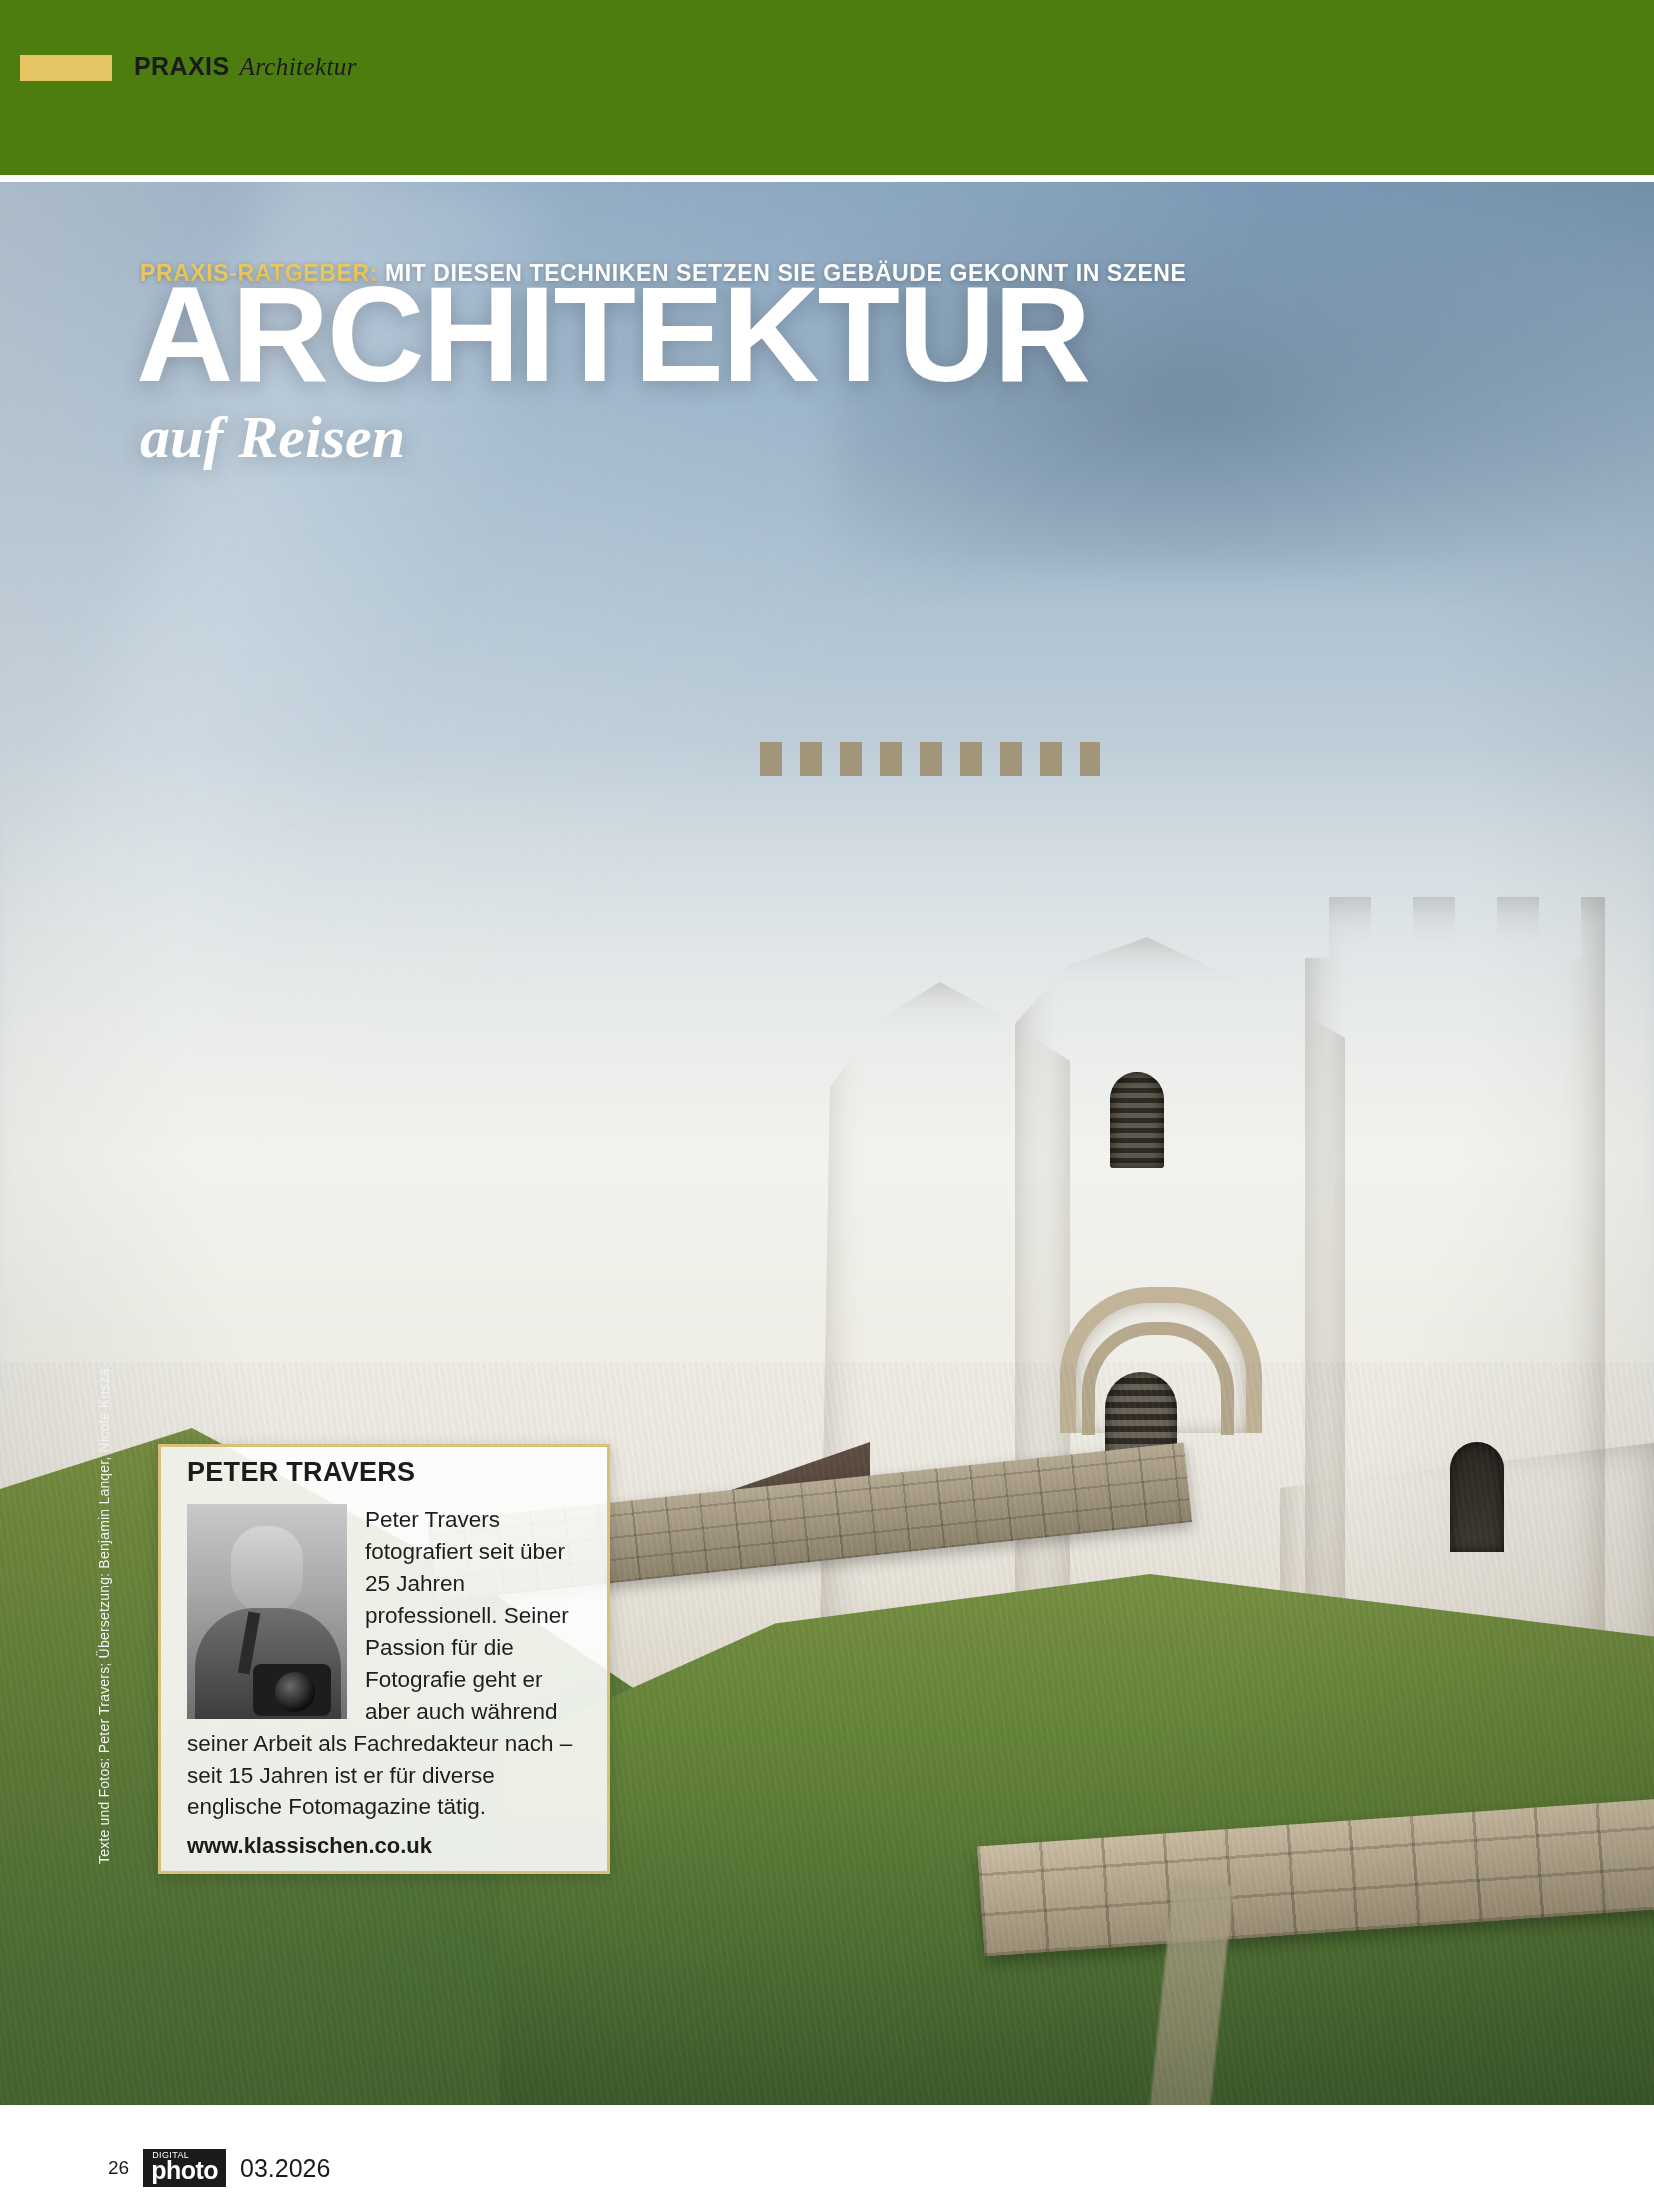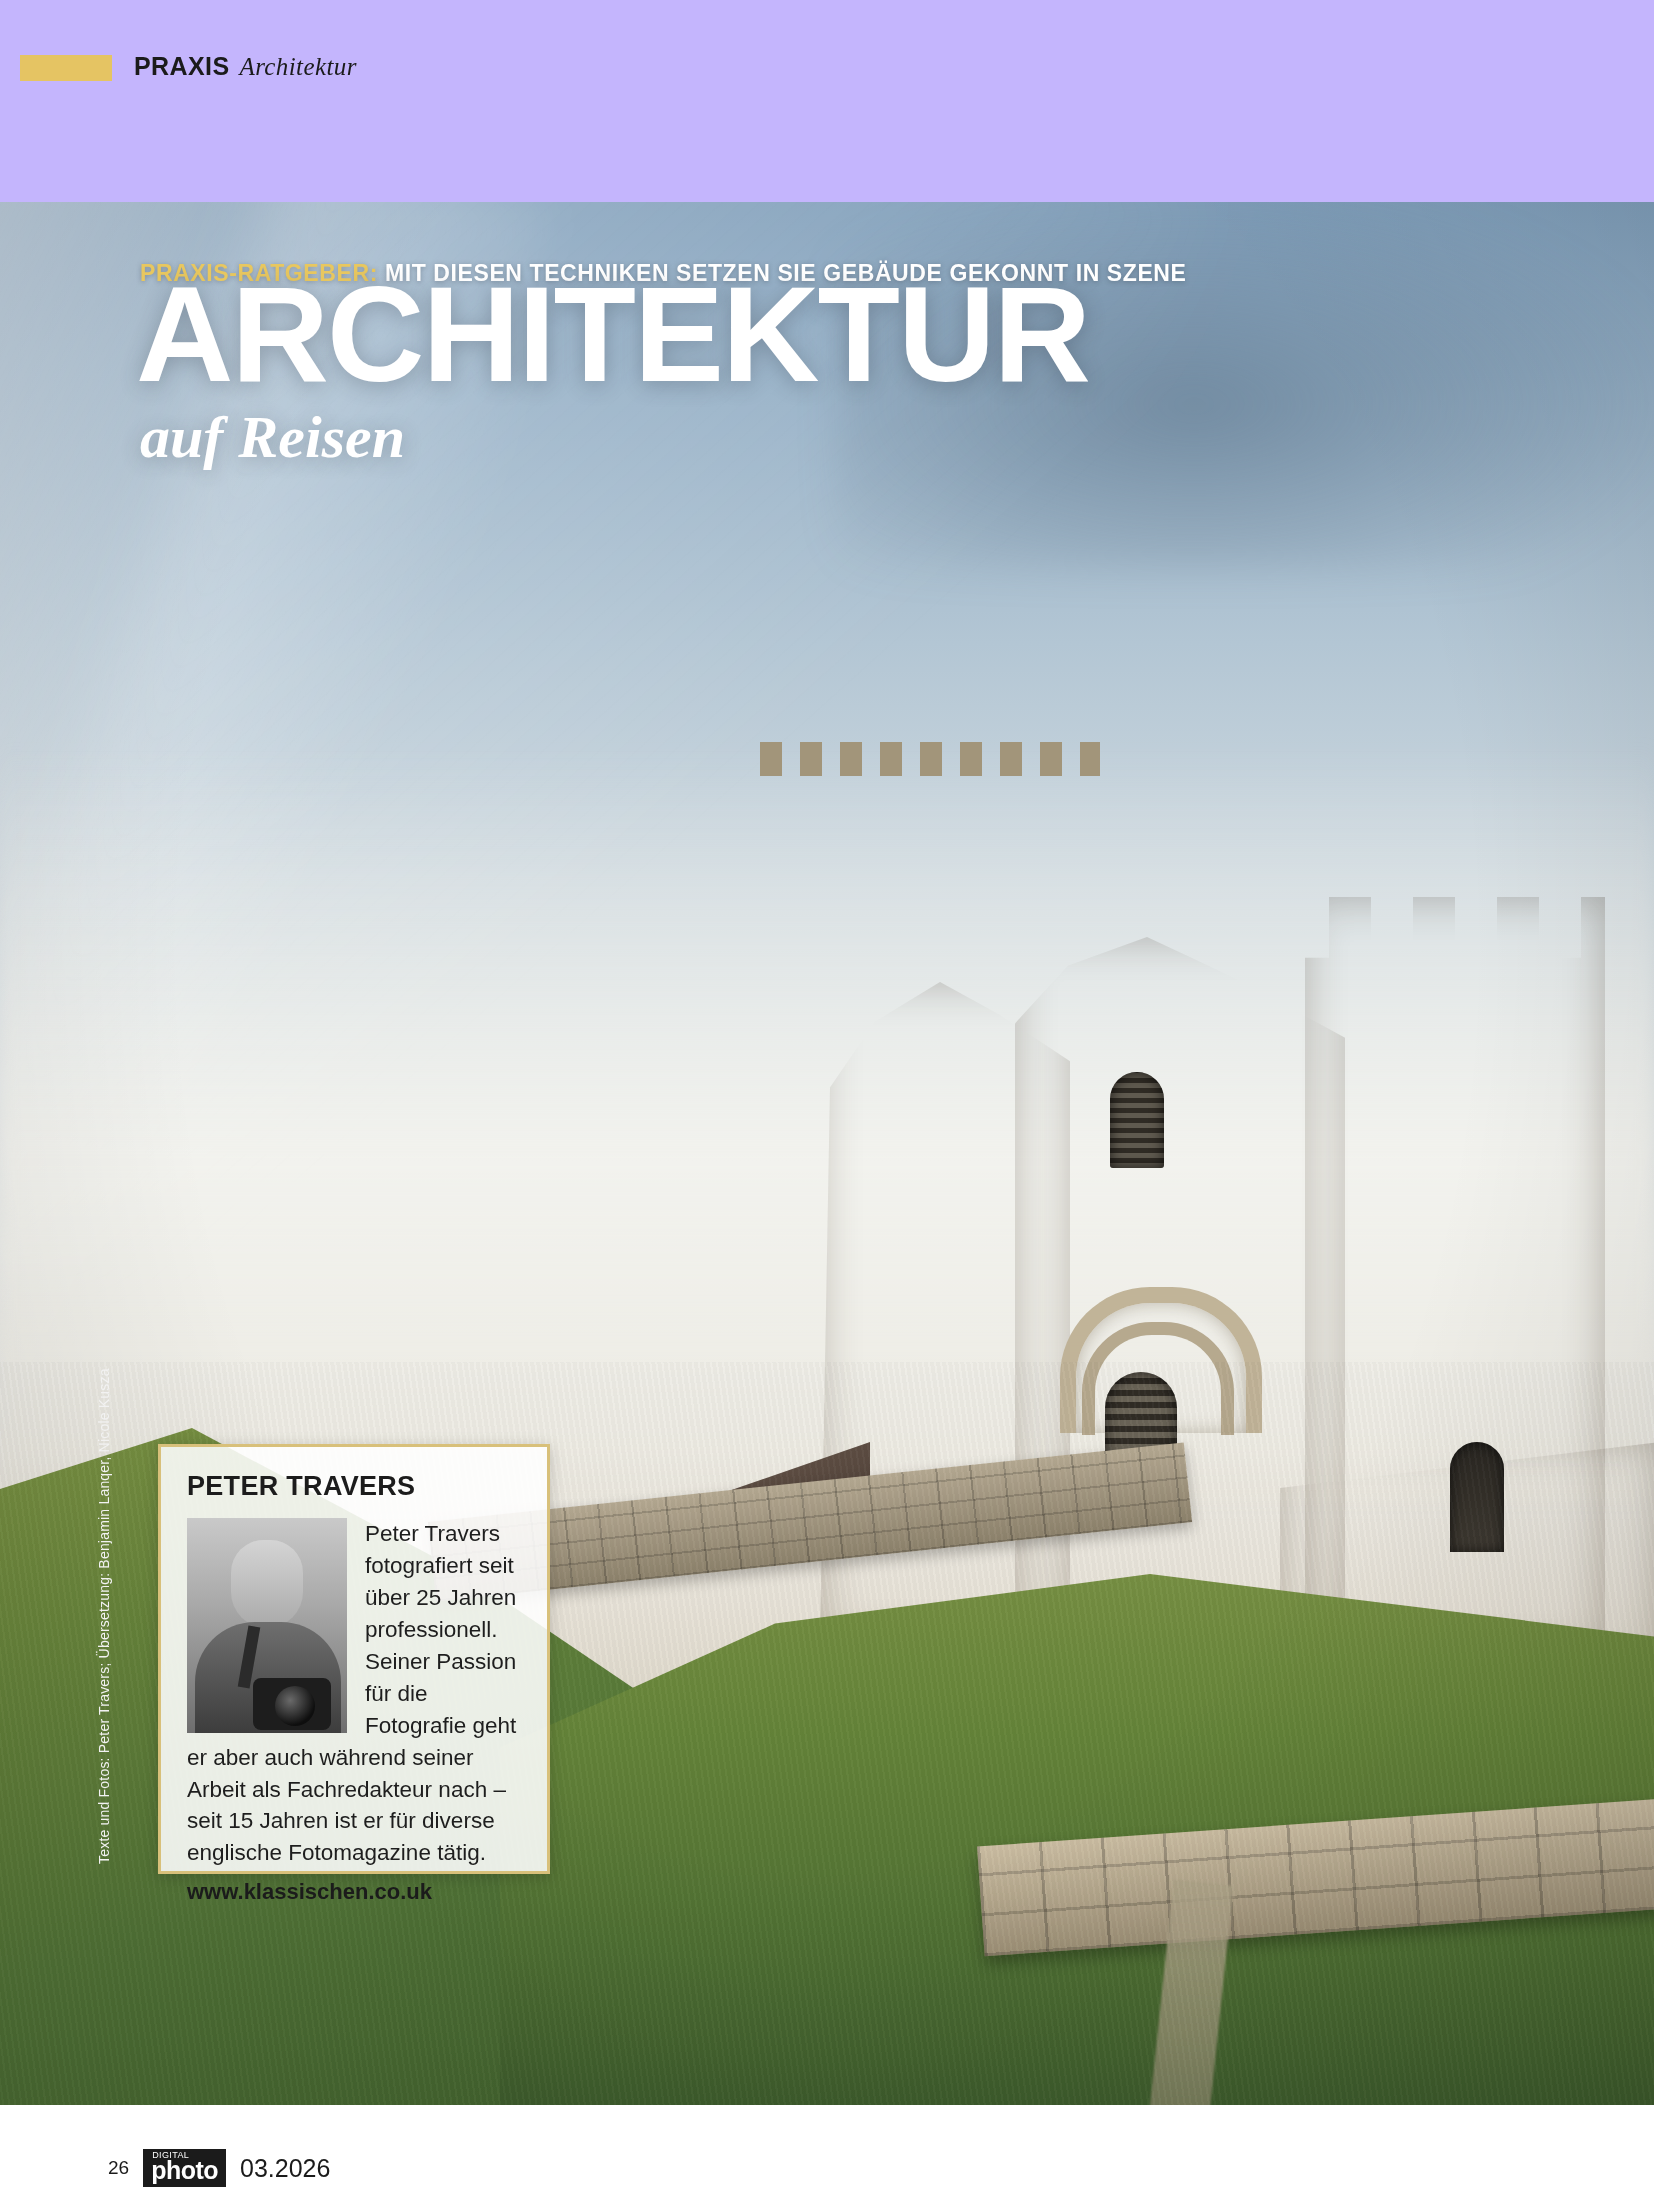--- a/index.html
+++ b/index.html
@@ -13,22 +13,22 @@
     position: relative;
     font-family: "Liberation Sans", sans-serif;
     overflow: hidden;
   }
 
   
   .page-header {
     position: absolute;
     top: 0; left: 0;
     width: 1654px;
-    height: 202px;
-    background: #c4b5fd;
+    height: 175px;
+    background: #4d7c0f;
     z-index: 20;
   }
   .header-swatch {
     position: absolute;
     left: 20px;
     top: 55px;
     width: 92px;
     height: 26px;
     background: #e5c463;
   }
@@ -313,27 +313,27 @@
     font-size: 27px;
     line-height: 1.34;
     color: #2b2b2b;
   }
 
   
   .author-box {
     position: absolute;
     left: 158px;
     top: 1262px;
-    width: 392px;
+    width: 452px;
     height: 430px;
     background: rgba(255,255,255,0.88);
     border: 3px solid #d8c07a;
     box-shadow: 0 3px 14px rgba(0,0,0,0.18);
     box-sizing: border-box;
-    padding: 22px 26px 18px 26px;
+    padding: 8px 26px 18px 26px;
   }
   .author-name {
     font-size: 27px;
     font-weight: bold;
     letter-spacing: 0.3px;
     color: #1c1c1c;
     margin: 2px 0 16px 0;
   }
   .author-portrait {
     float: left;

